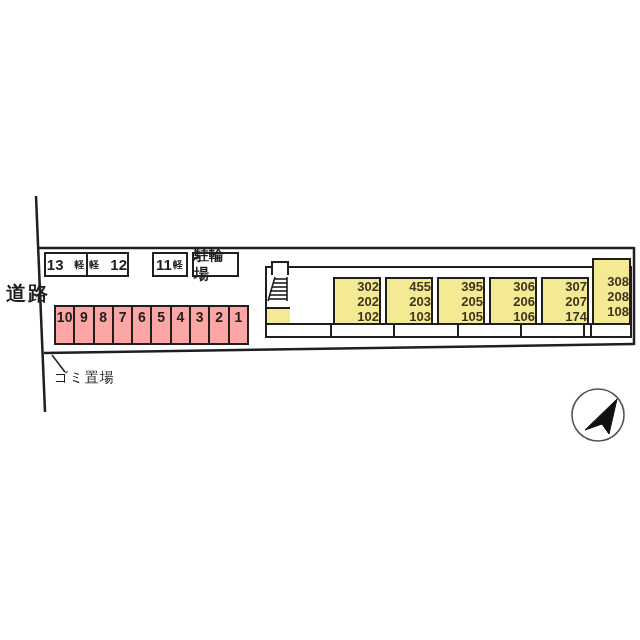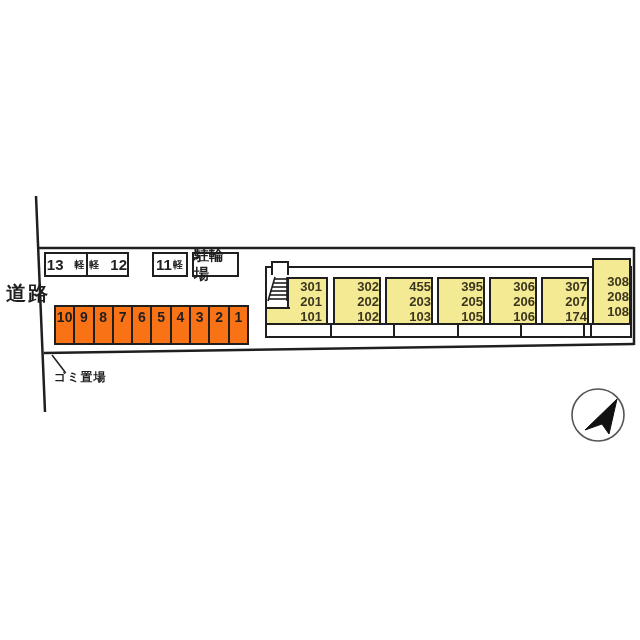--- a/index.html
+++ b/index.html
@@ -5,32 +5,32 @@
   html,body{margin:0;padding:0;background:#ffffff;}
   .canvas{
     position:relative;width:640px;height:640px;background:#ffffff;
     font-family:"Liberation Sans","DejaVu Sans",sans-serif;
     color:#1f1f1f;overflow:hidden;
   }
   .abs{position:absolute;box-sizing:border-box;}
   svg{position:absolute;left:0;top:0;}
   
   .road-label{left:6px;top:280px;width:44px;font-size:20px;font-weight:600;letter-spacing:2px;}
-  .garbage-label{left:54px;top:369px;font-size:12px;font-weight:700;letter-spacing:1px;}
+  .garbage-label{left:54px;top:369px;font-size:14px;font-weight:400;letter-spacing:1px;}
   
   .keibox{top:252px;height:25px;border:2px solid #1f1f1f;background:#fff;display:flex;align-items:center;justify-content:center;}
   .kei-combined{left:44px;width:85px;padding:0;}
   .kei-cell{height:100%;display:flex;align-items:center;justify-content:center;font-size:15px;font-weight:600;gap:10px;}
   .kei-cell.first{width:42px;border-right:2px solid #1f1f1f;}
   .kei-cell.second{flex:1;}
   .kei-suffix{font-size:10px;font-weight:700;margin:0 1px;}
   .box11{left:152px;width:36px;font-size:15px;font-weight:600;}
   .bicycle{left:192px;width:47px;font-size:15px;font-weight:700;letter-spacing:0;}
   
-  .parking-row{left:54px;top:305px;width:195px;height:40px;border:2px solid #1f1f1f;background:#f97316;display:flex;}
+  .parking-row{left:54px;top:305px;width:195px;height:40px;border:2px solid #1f1f1f;background:#fca5a5;display:flex;}
   .stall{flex:1;border-left:2px solid #1f1f1f;display:flex;justify-content:center;align-items:flex-start;padding-top:2px;font-size:14px;font-weight:600;}
   .stall:first-child{border-left:none;}
   
   .bldg-main{left:265px;top:266px;width:367px;height:72px;border:2px solid #1f1f1f;background:#fff;}
   .bldg-tab{left:271px;top:261px;width:18px;height:14px;border:2px solid #1f1f1f;border-bottom:none;background:#fff;}
   .unit{top:277px;height:48px;border:2px solid #1f1f1f;background:#f5ea94;
         display:flex;flex-direction:column;justify-content:center;align-items:flex-end;
         font-size:13px;line-height:15px;font-weight:600;color:#3b361f;}
   .unit-301{left:287px;width:41px;align-items:flex-end;padding-right:4px;}
   .unit-302{left:333px;width:48px;}
@@ -87,25 +87,20 @@
     <div class="stall">3</div>
     <div class="stall">2</div>
     <div class="stall">1</div>
   </div>
 
   <div class="abs garbage-label">ゴミ置場</div>
 
   <div class="abs bldg-main"></div>
   <div class="abs bldg-tab"></div>
 
-  <div class="abs unit unit-301">
-    <span>301</span>
-    <span>201</span>
-    <span>101</span>
-  </div>
   <div class="abs unit unit-302">
     <span>302</span>
     <span>202</span>
     <span>102</span>
   </div>
   <div class="abs unit unit-303">
     <span>455</span>
     <span>203</span>
     <span>103</span>
   </div>

